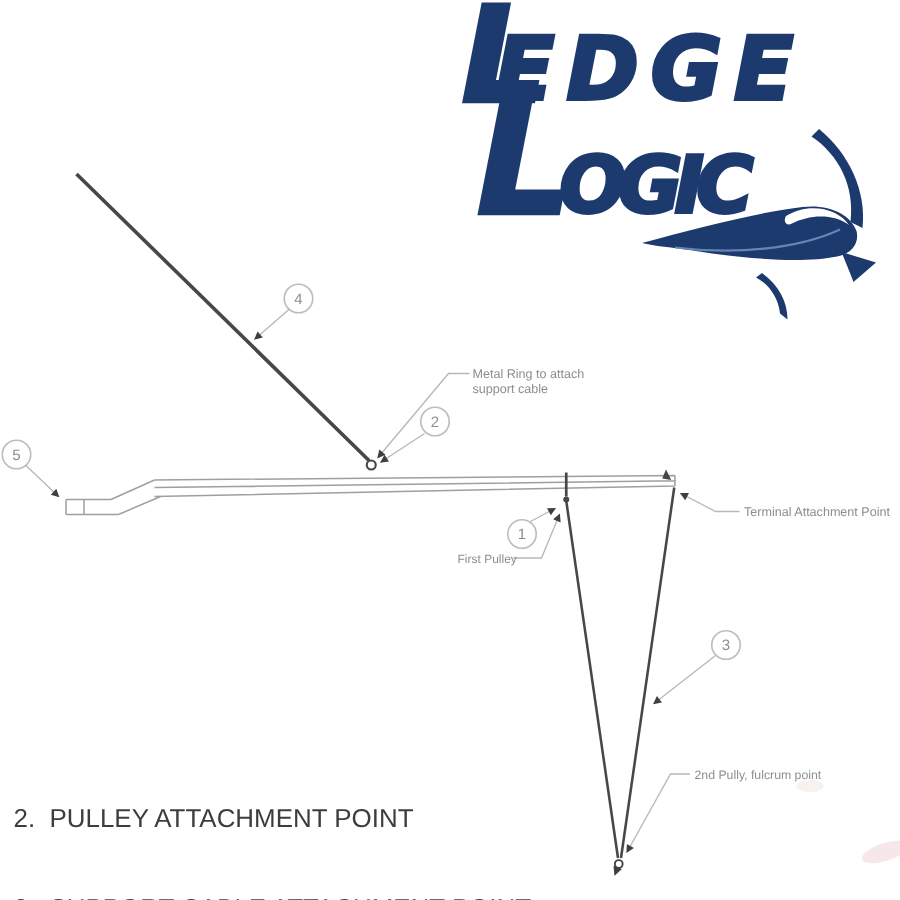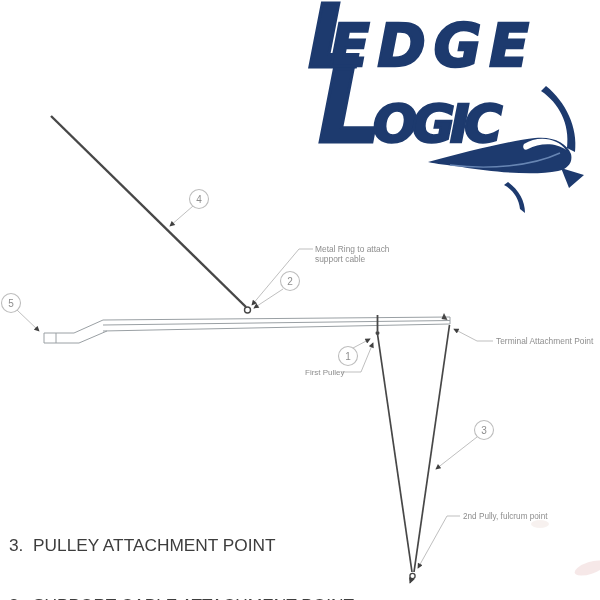--- a/index.html
+++ b/index.html
@@ -119,20 +119,20 @@
 
       <path d="M104,66 C118,57 138,60 146,72 C136,64 119,65 108,71 C104,73.5 102,69 104,66 Z" fill="#ffffff"></path>
 
       <path d="M141,90 L164,97 L149,110 C146,102 143,95 141,90 Z" fill="#1d3a6e"></path>
 
       <path d="M88,104 C99,112 105,123 105,135 L100,131 C99,120 92,111 84,107 Z" fill="#1d3a6e"></path>
     </svg>
   </div>
 
   <div class="legend">
-    <div>3.  PULLEY ATTACHMENT POINT</div>
+    <div>2.  PULLEY ATTACHMENT POINT</div>
     <div>2.  SUPPORT CABLE ATTACHMENT POINT</div>
     
     
     
   </div>
 
 </div>
 
 </body></html>

